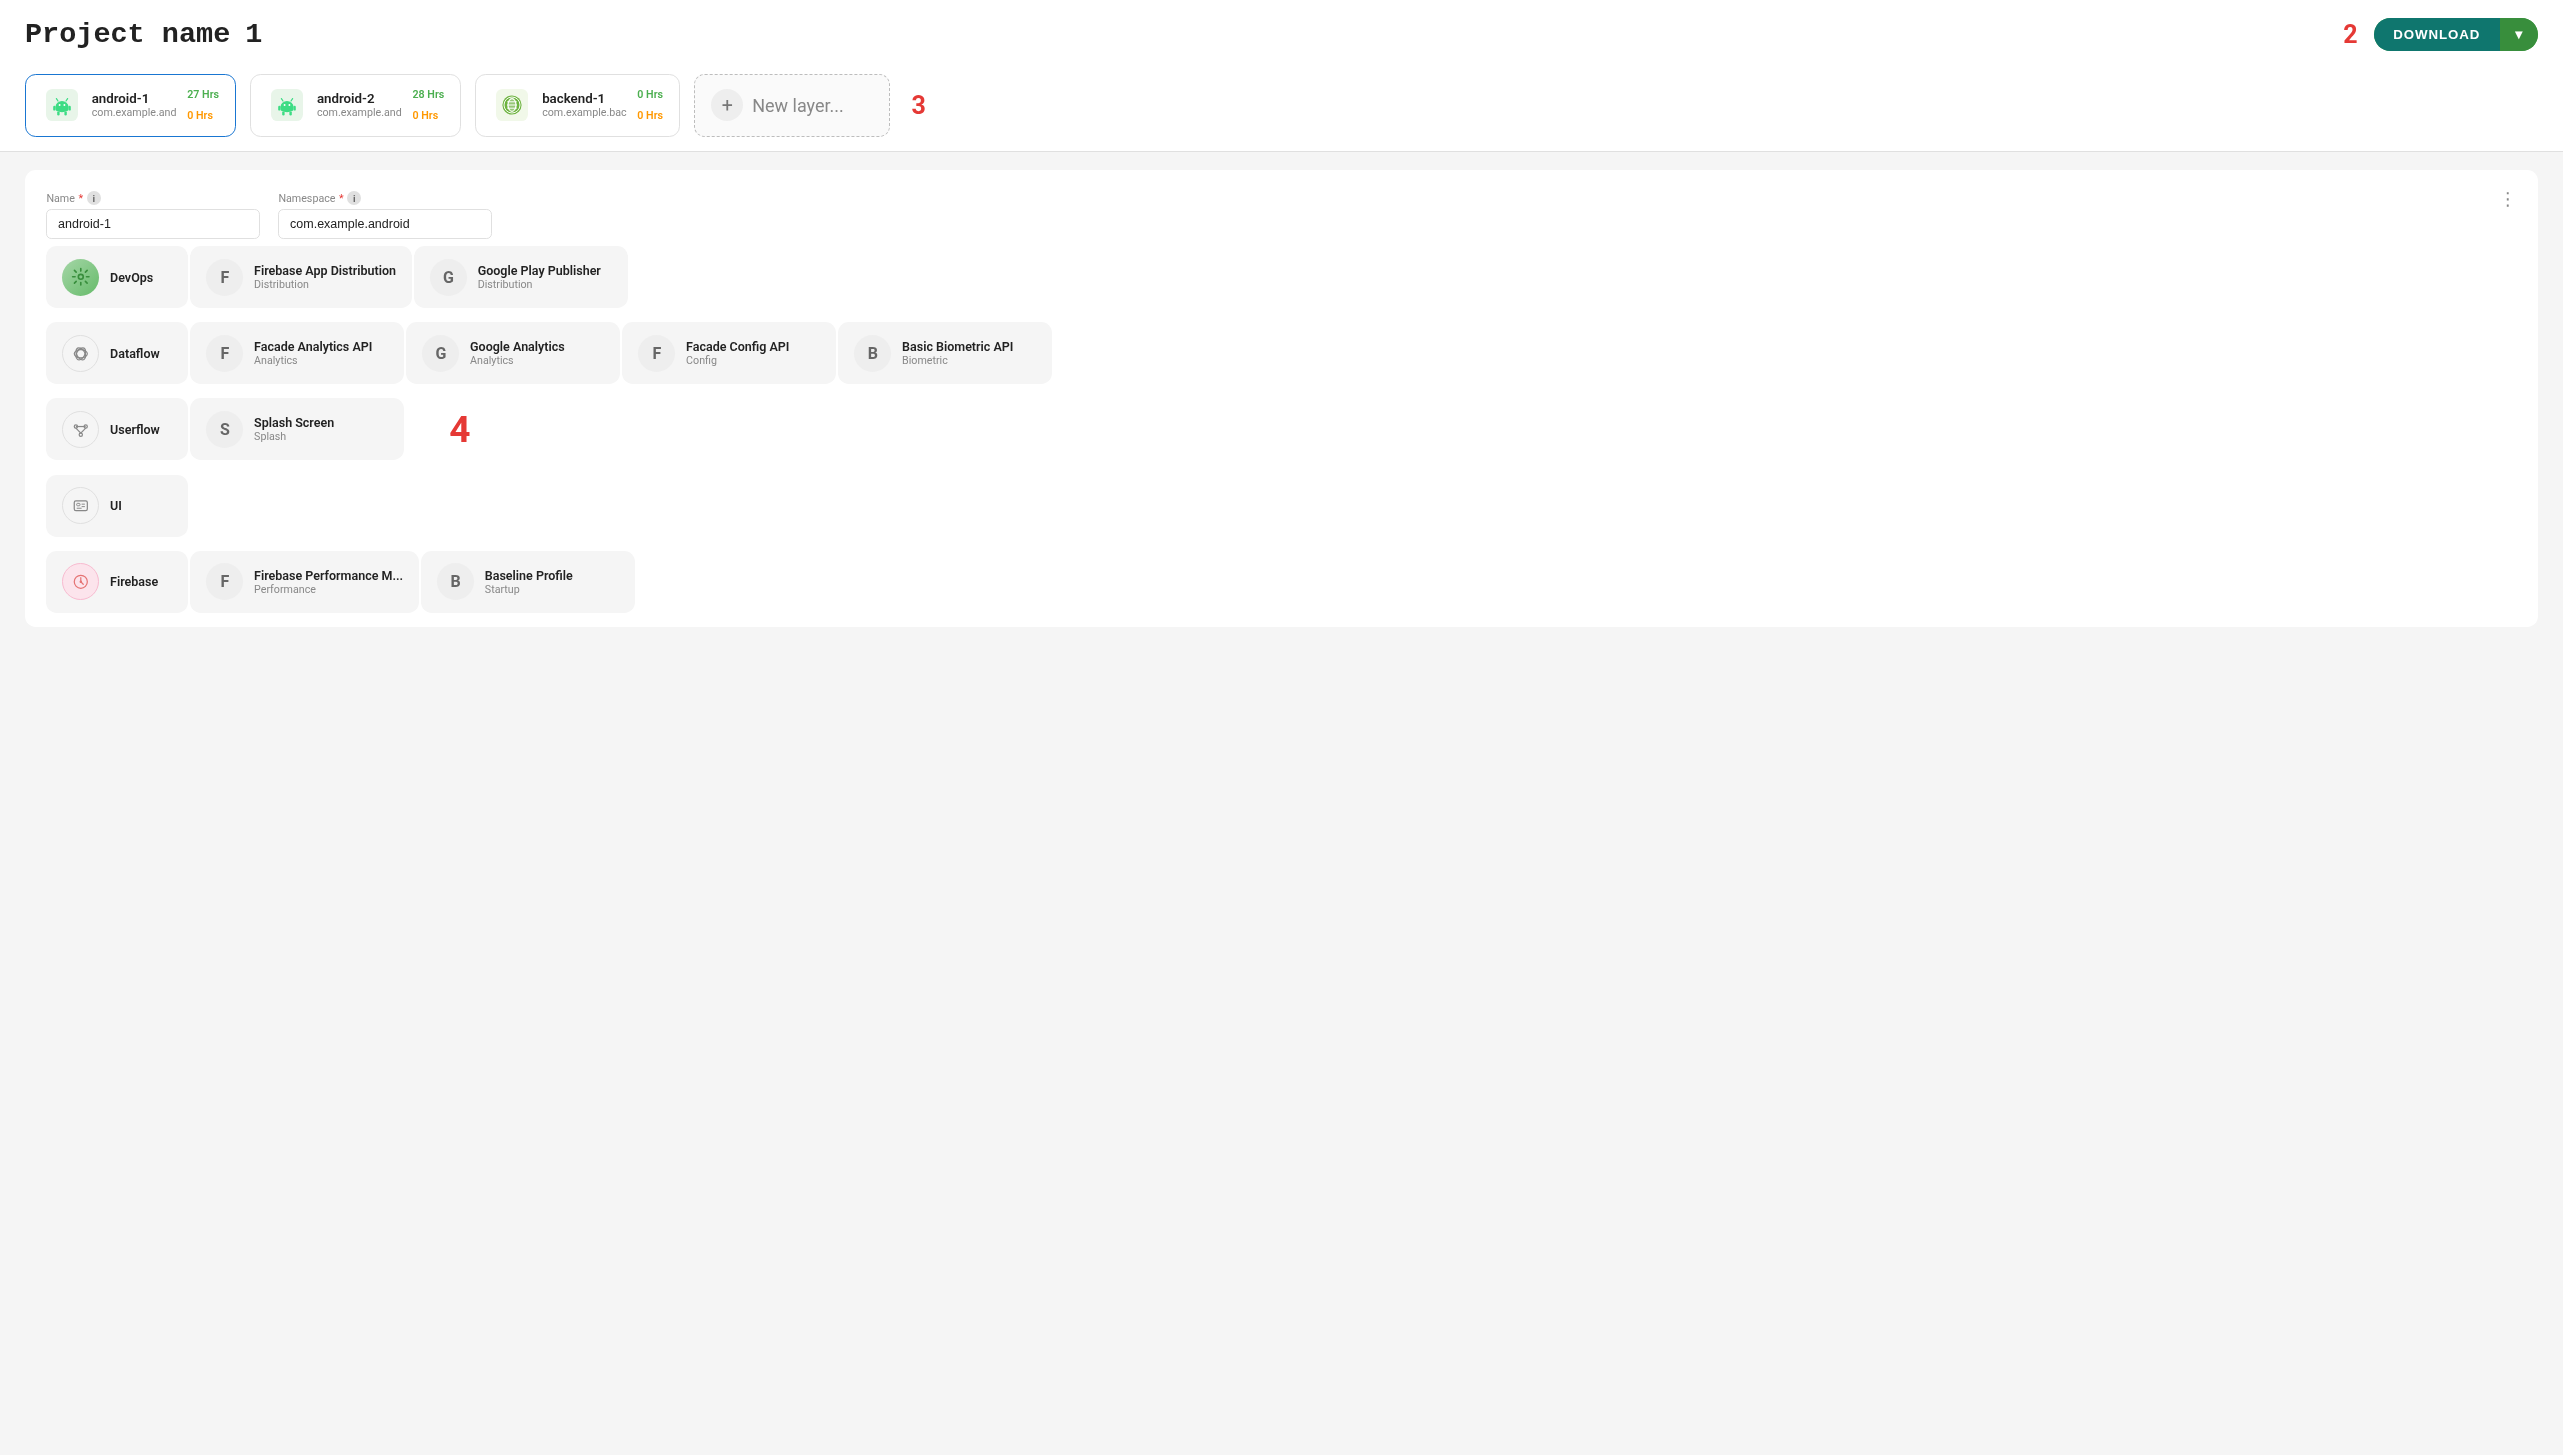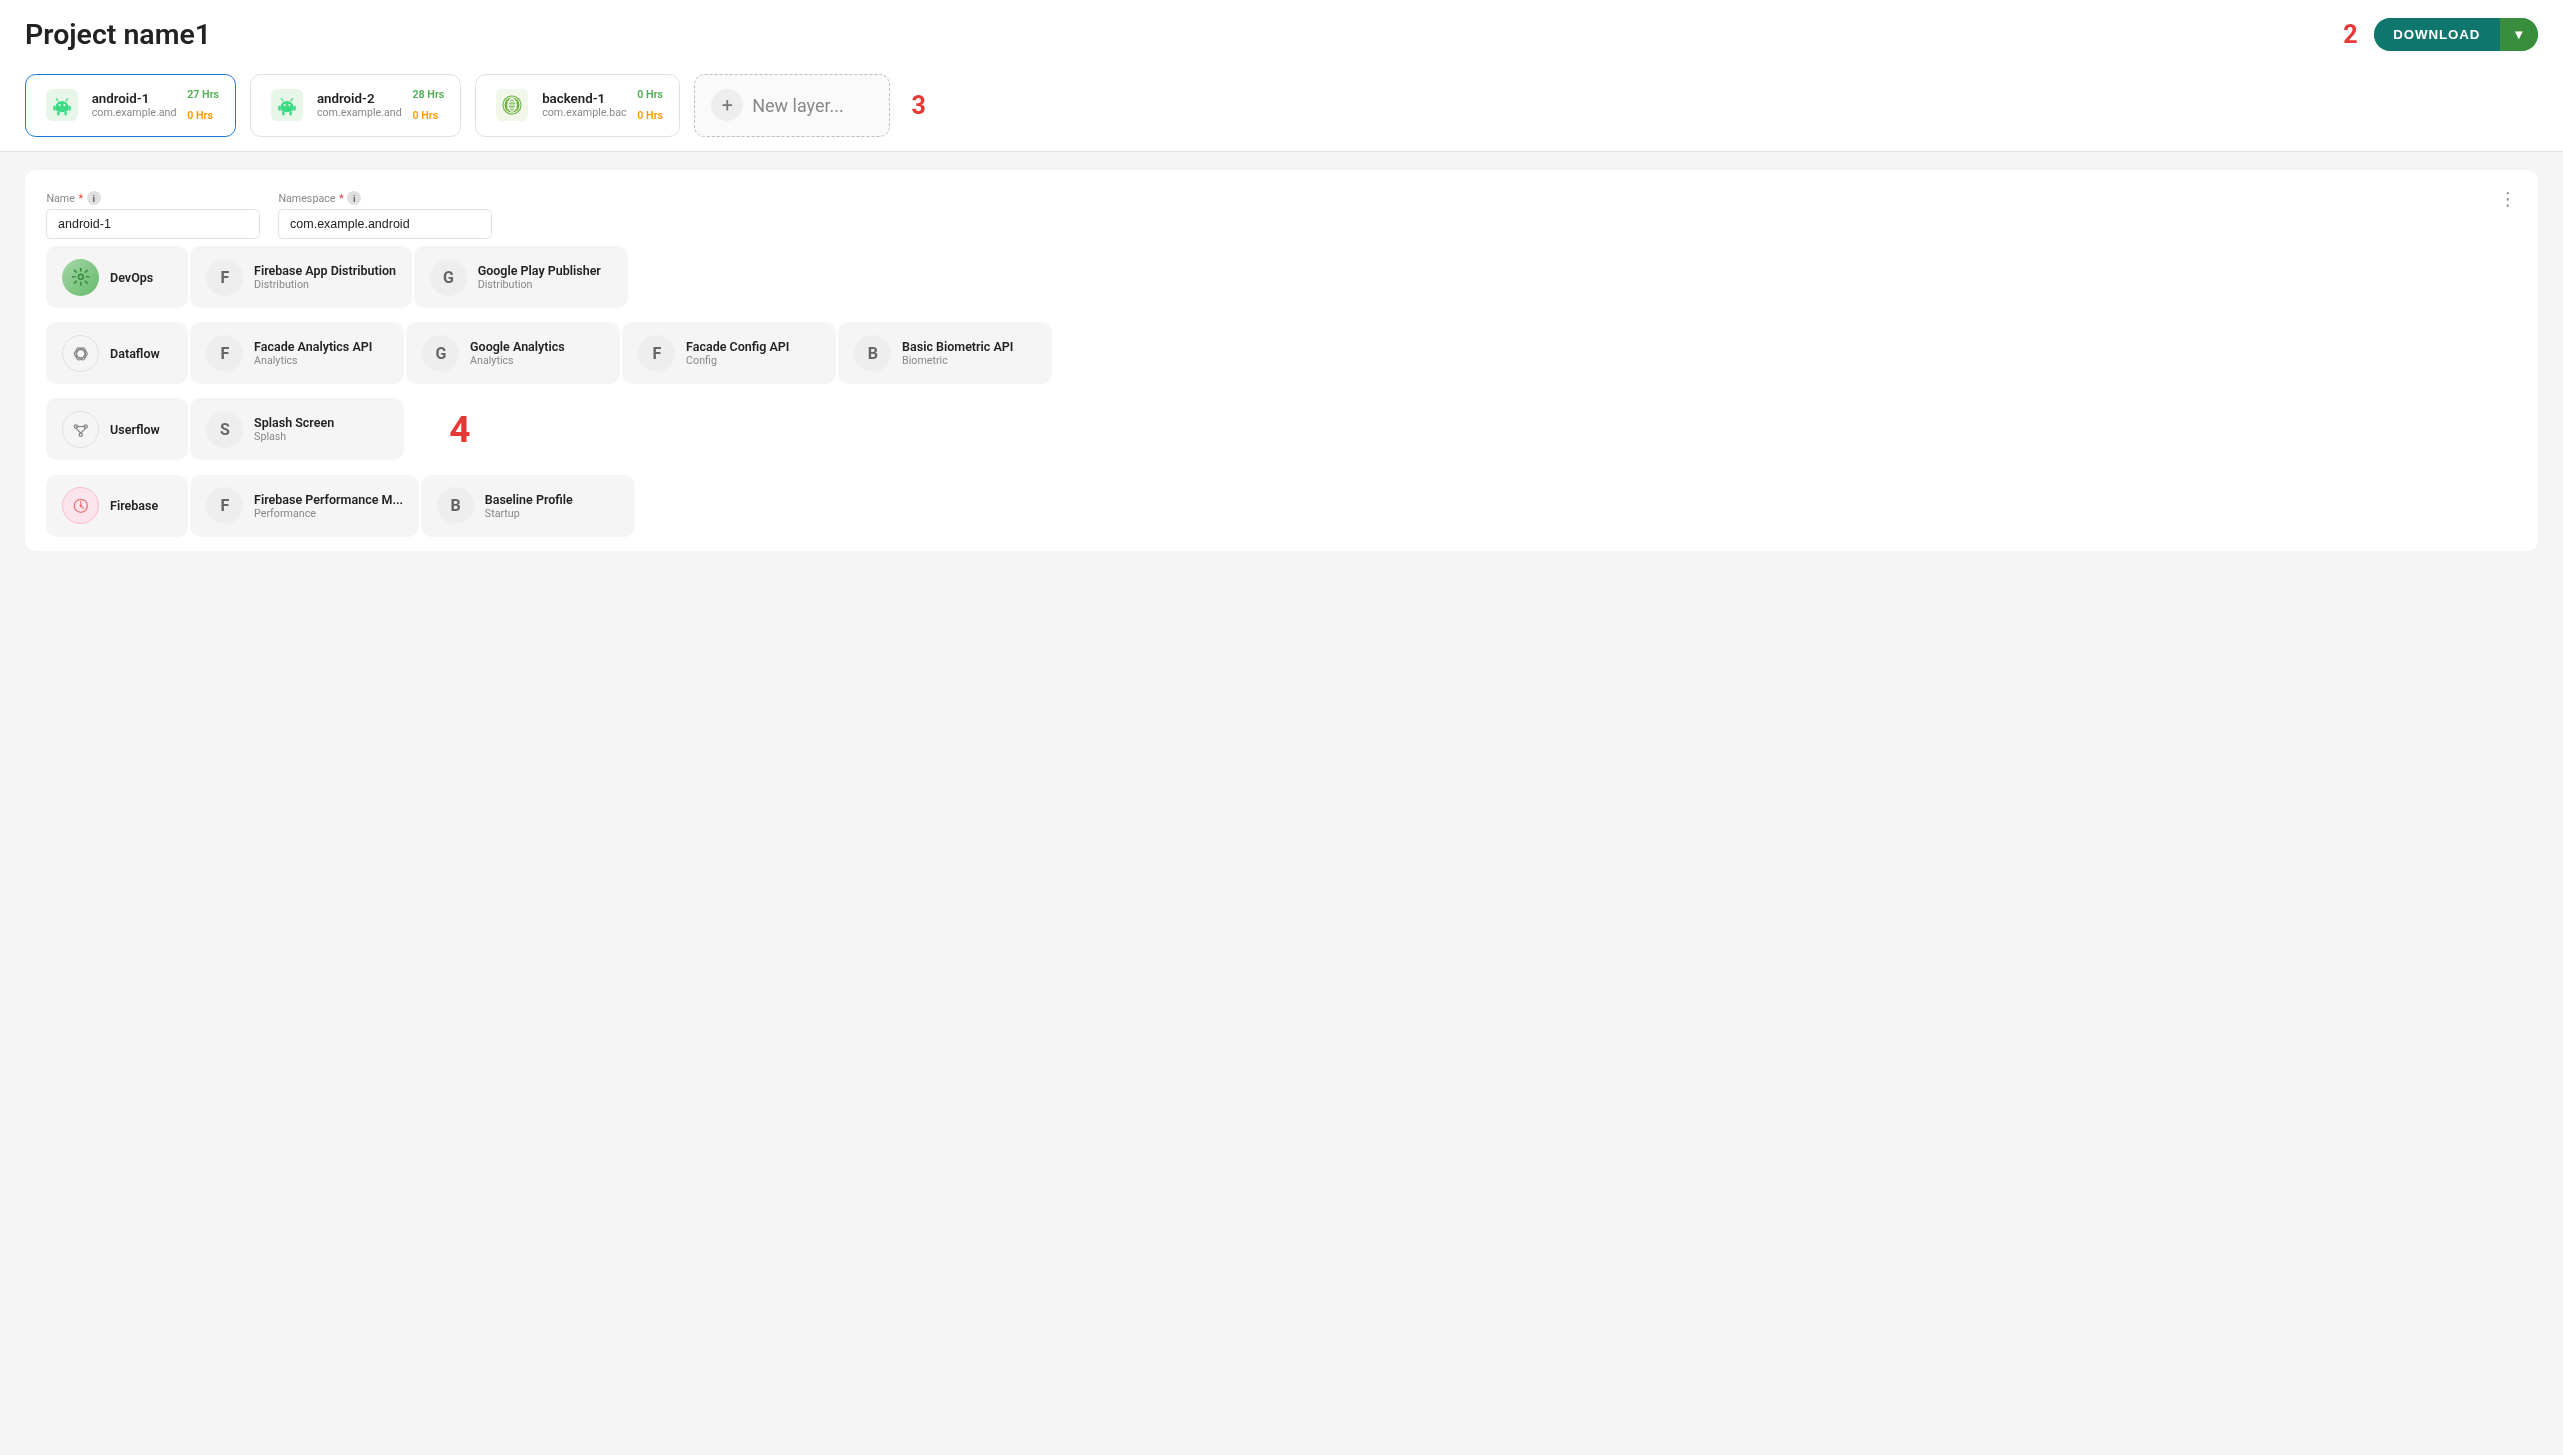--- a/index.html
+++ b/index.html
@@ -260,21 +260,21 @@
       width: 14.2px; height: 14.2px; border-radius: 50%;
       background: #e0e0e0; color: #666;
       display: inline-flex; align-items: center; justify-content: center;
       font-size: 9.8px; font-weight: 700; cursor: pointer;
     }
   </style>
 </head>
 <body>
 
 <div class="header">
-  <div style="display:flex;align-items:flex-end;gap:0;">
+  <div style="display:flex;align-items:flex-end;gap:15px;font-family:Liberation Mono, monospace;">
     <span class="project-title">Project name</span>
     <span class="project-title num">1</span>
   </div>
   <div class="header-right">
     <span class="num-badge">2</span>
     <div class="download-btn-wrap">
       <button class="download-btn">DOWNLOAD</button>
       <button class="download-chevron">▼</button>
     </div>
   </div>
@@ -485,20 +485,36 @@
         <div class="module-card item">
           <div class="letter-icon">S</div>
           <div class="module-text">
             <span class="module-name">Splash Screen</span>
             <span class="module-sub">Splash</span>
           </div>
         </div>
         <div class="num4">4</div>
       </div>
 
+      <div class="modules-row">
+        <div class="module-card category">
+          <div class="icon-circle-ui">
+            <svg width="19.6" height="19.6" viewBox="0 0 24 24" fill="none">
+              <rect x="4" y="6" width="16" height="12" rx="2" stroke="#888" stroke-width="1.5"></rect>
+              <rect x="7" y="9" width="4" height="3" rx="1" stroke="#888" stroke-width="1.2"></rect>
+              <line x1="13" y1="10" x2="17" y2="10" stroke="#888" stroke-width="1.2"></line>
+              <line x1="13" y1="13" x2="17" y2="13" stroke="#888" stroke-width="1.2"></line>
+              <line x1="7" y1="15" x2="13" y2="15" stroke="#888" stroke-width="1.2"></line>
+            </svg>
+          </div>
+          <div class="module-text">
+            <span class="module-name">UI</span>
+          </div>
+        </div>
+      </div>
 
       <div class="modules-row">
         <div class="module-card category">
           <div class="icon-circle-quality">
             <svg width="19.6" height="19.6" viewBox="0 0 24 24" fill="none">
               <circle cx="12" cy="12" r="8" stroke="#e57373" stroke-width="1.5"></circle>
               <path d="M12 7v5l3 3" stroke="#e57373" stroke-width="1.5" stroke-linecap="round"></path>
               <circle cx="12" cy="12" r="1.5" fill="#e57373"></circle>
             </svg>
           </div>

